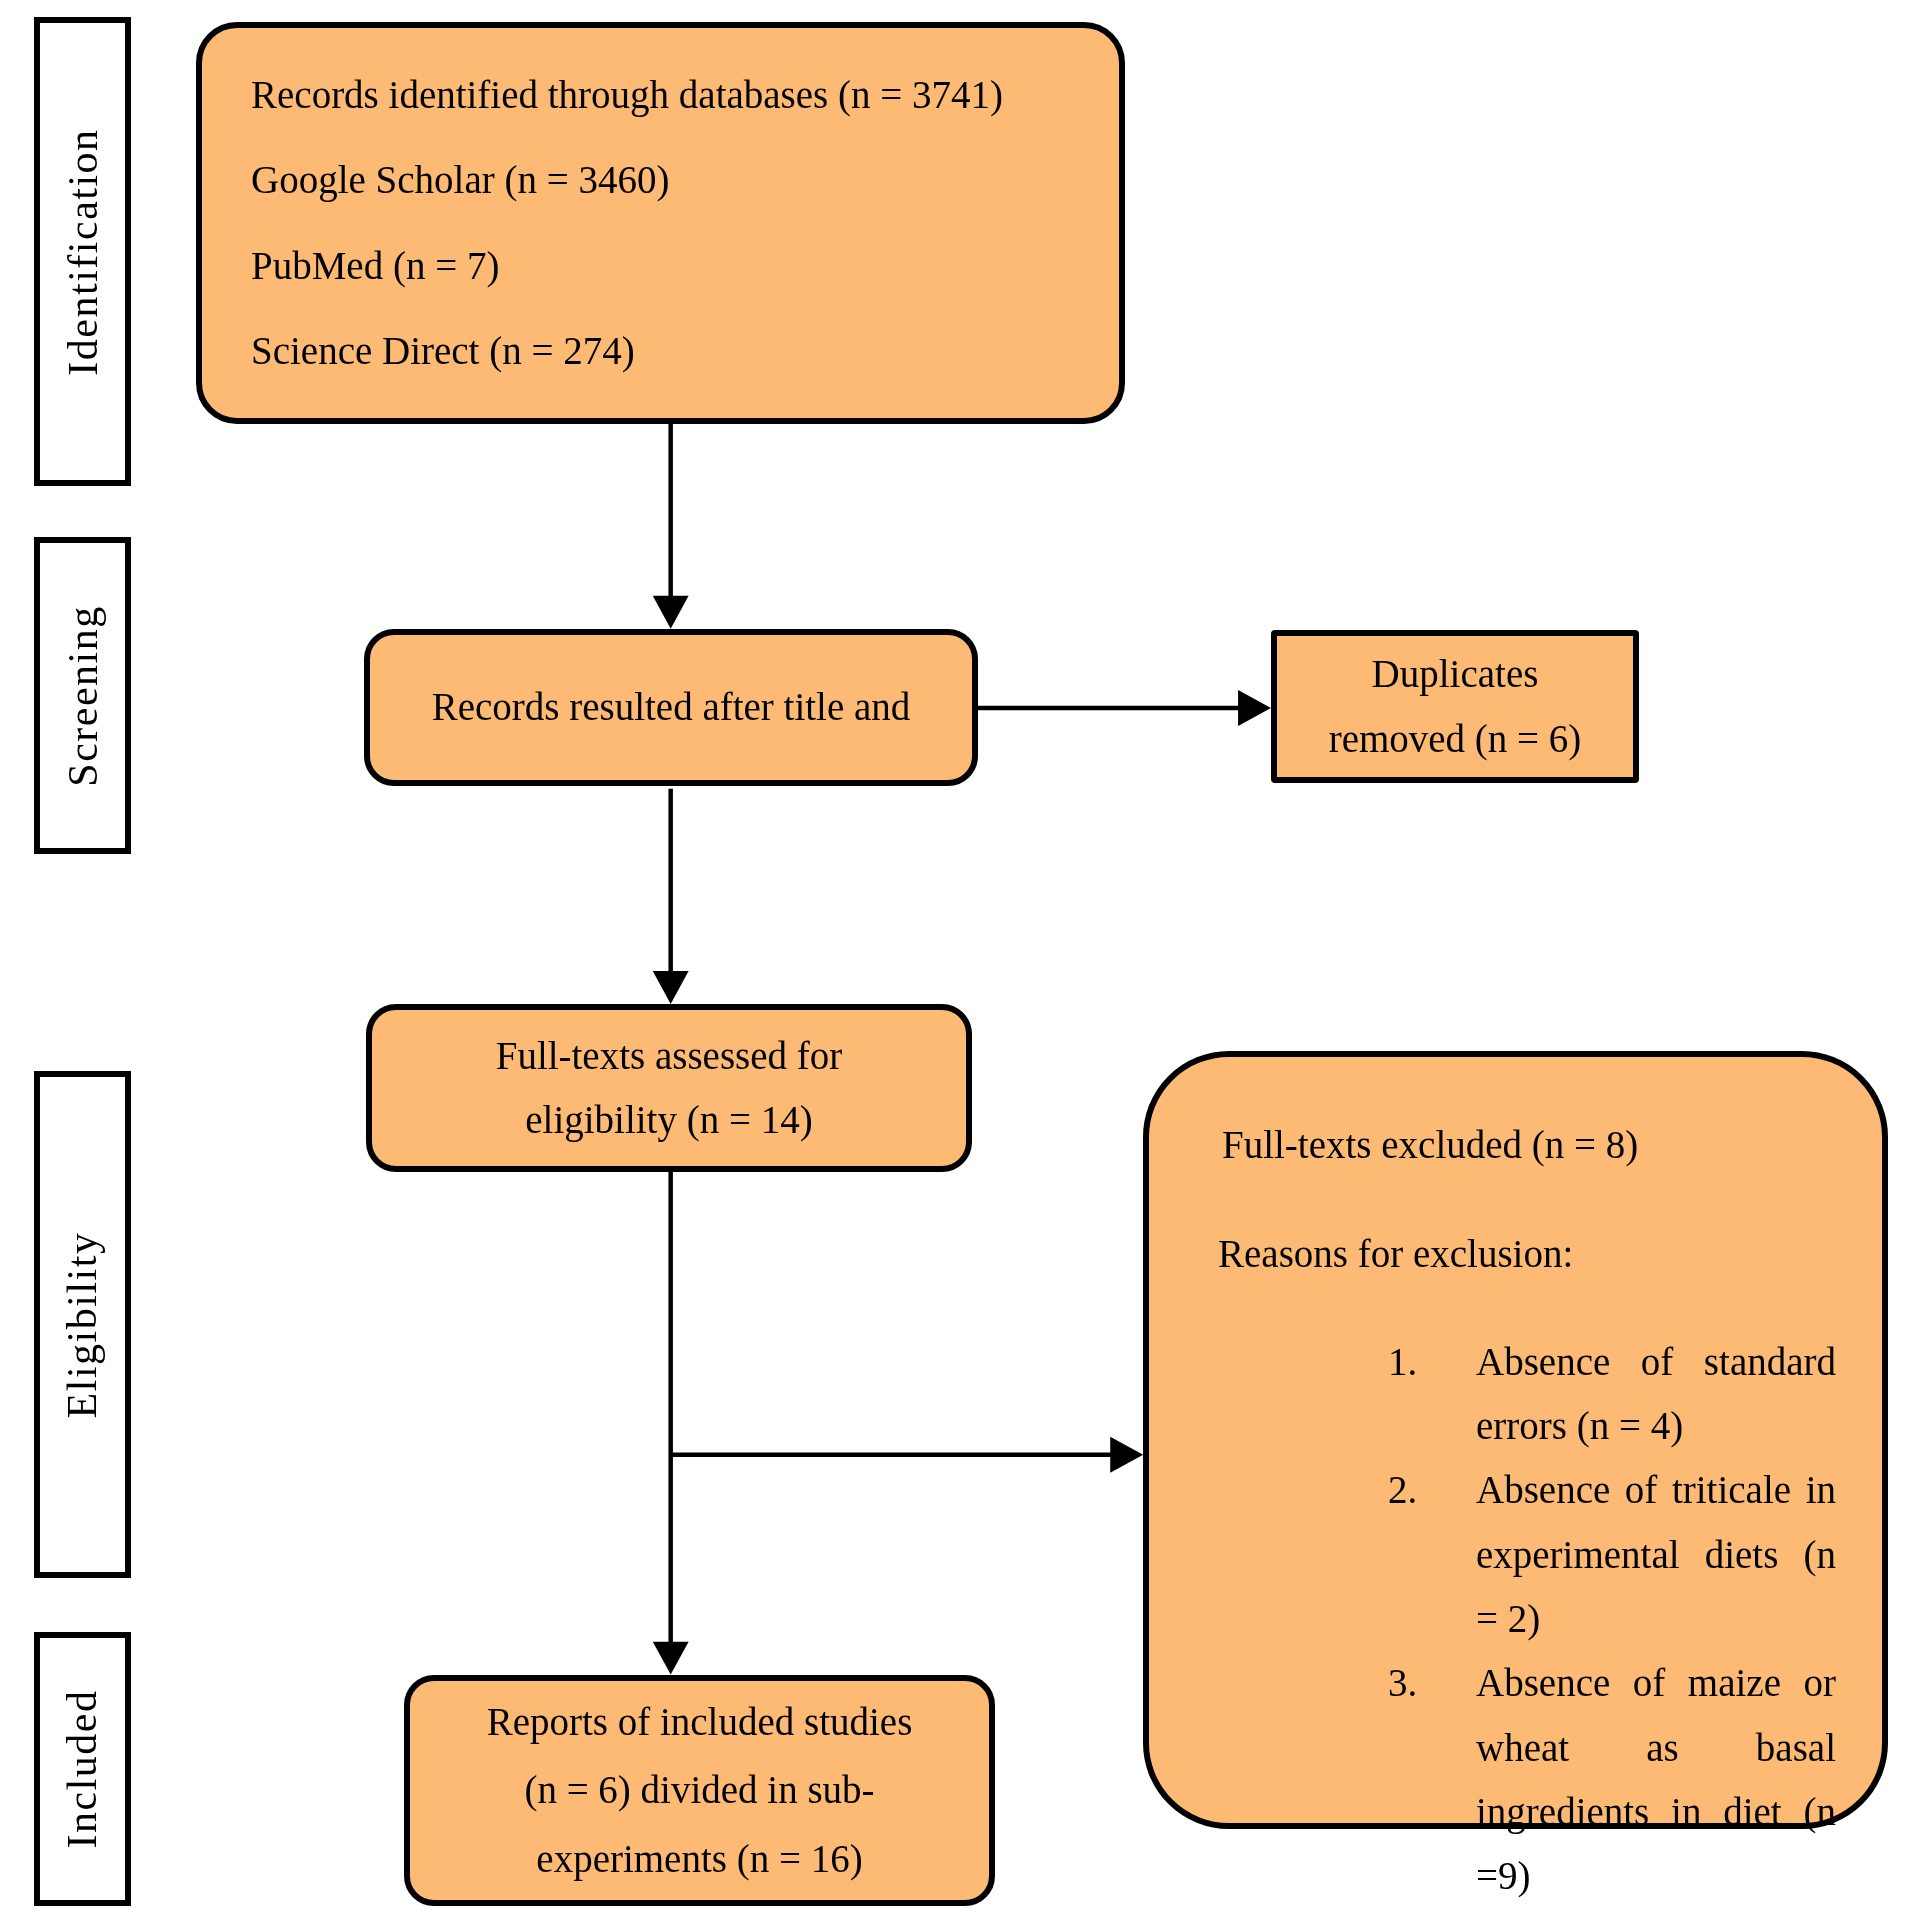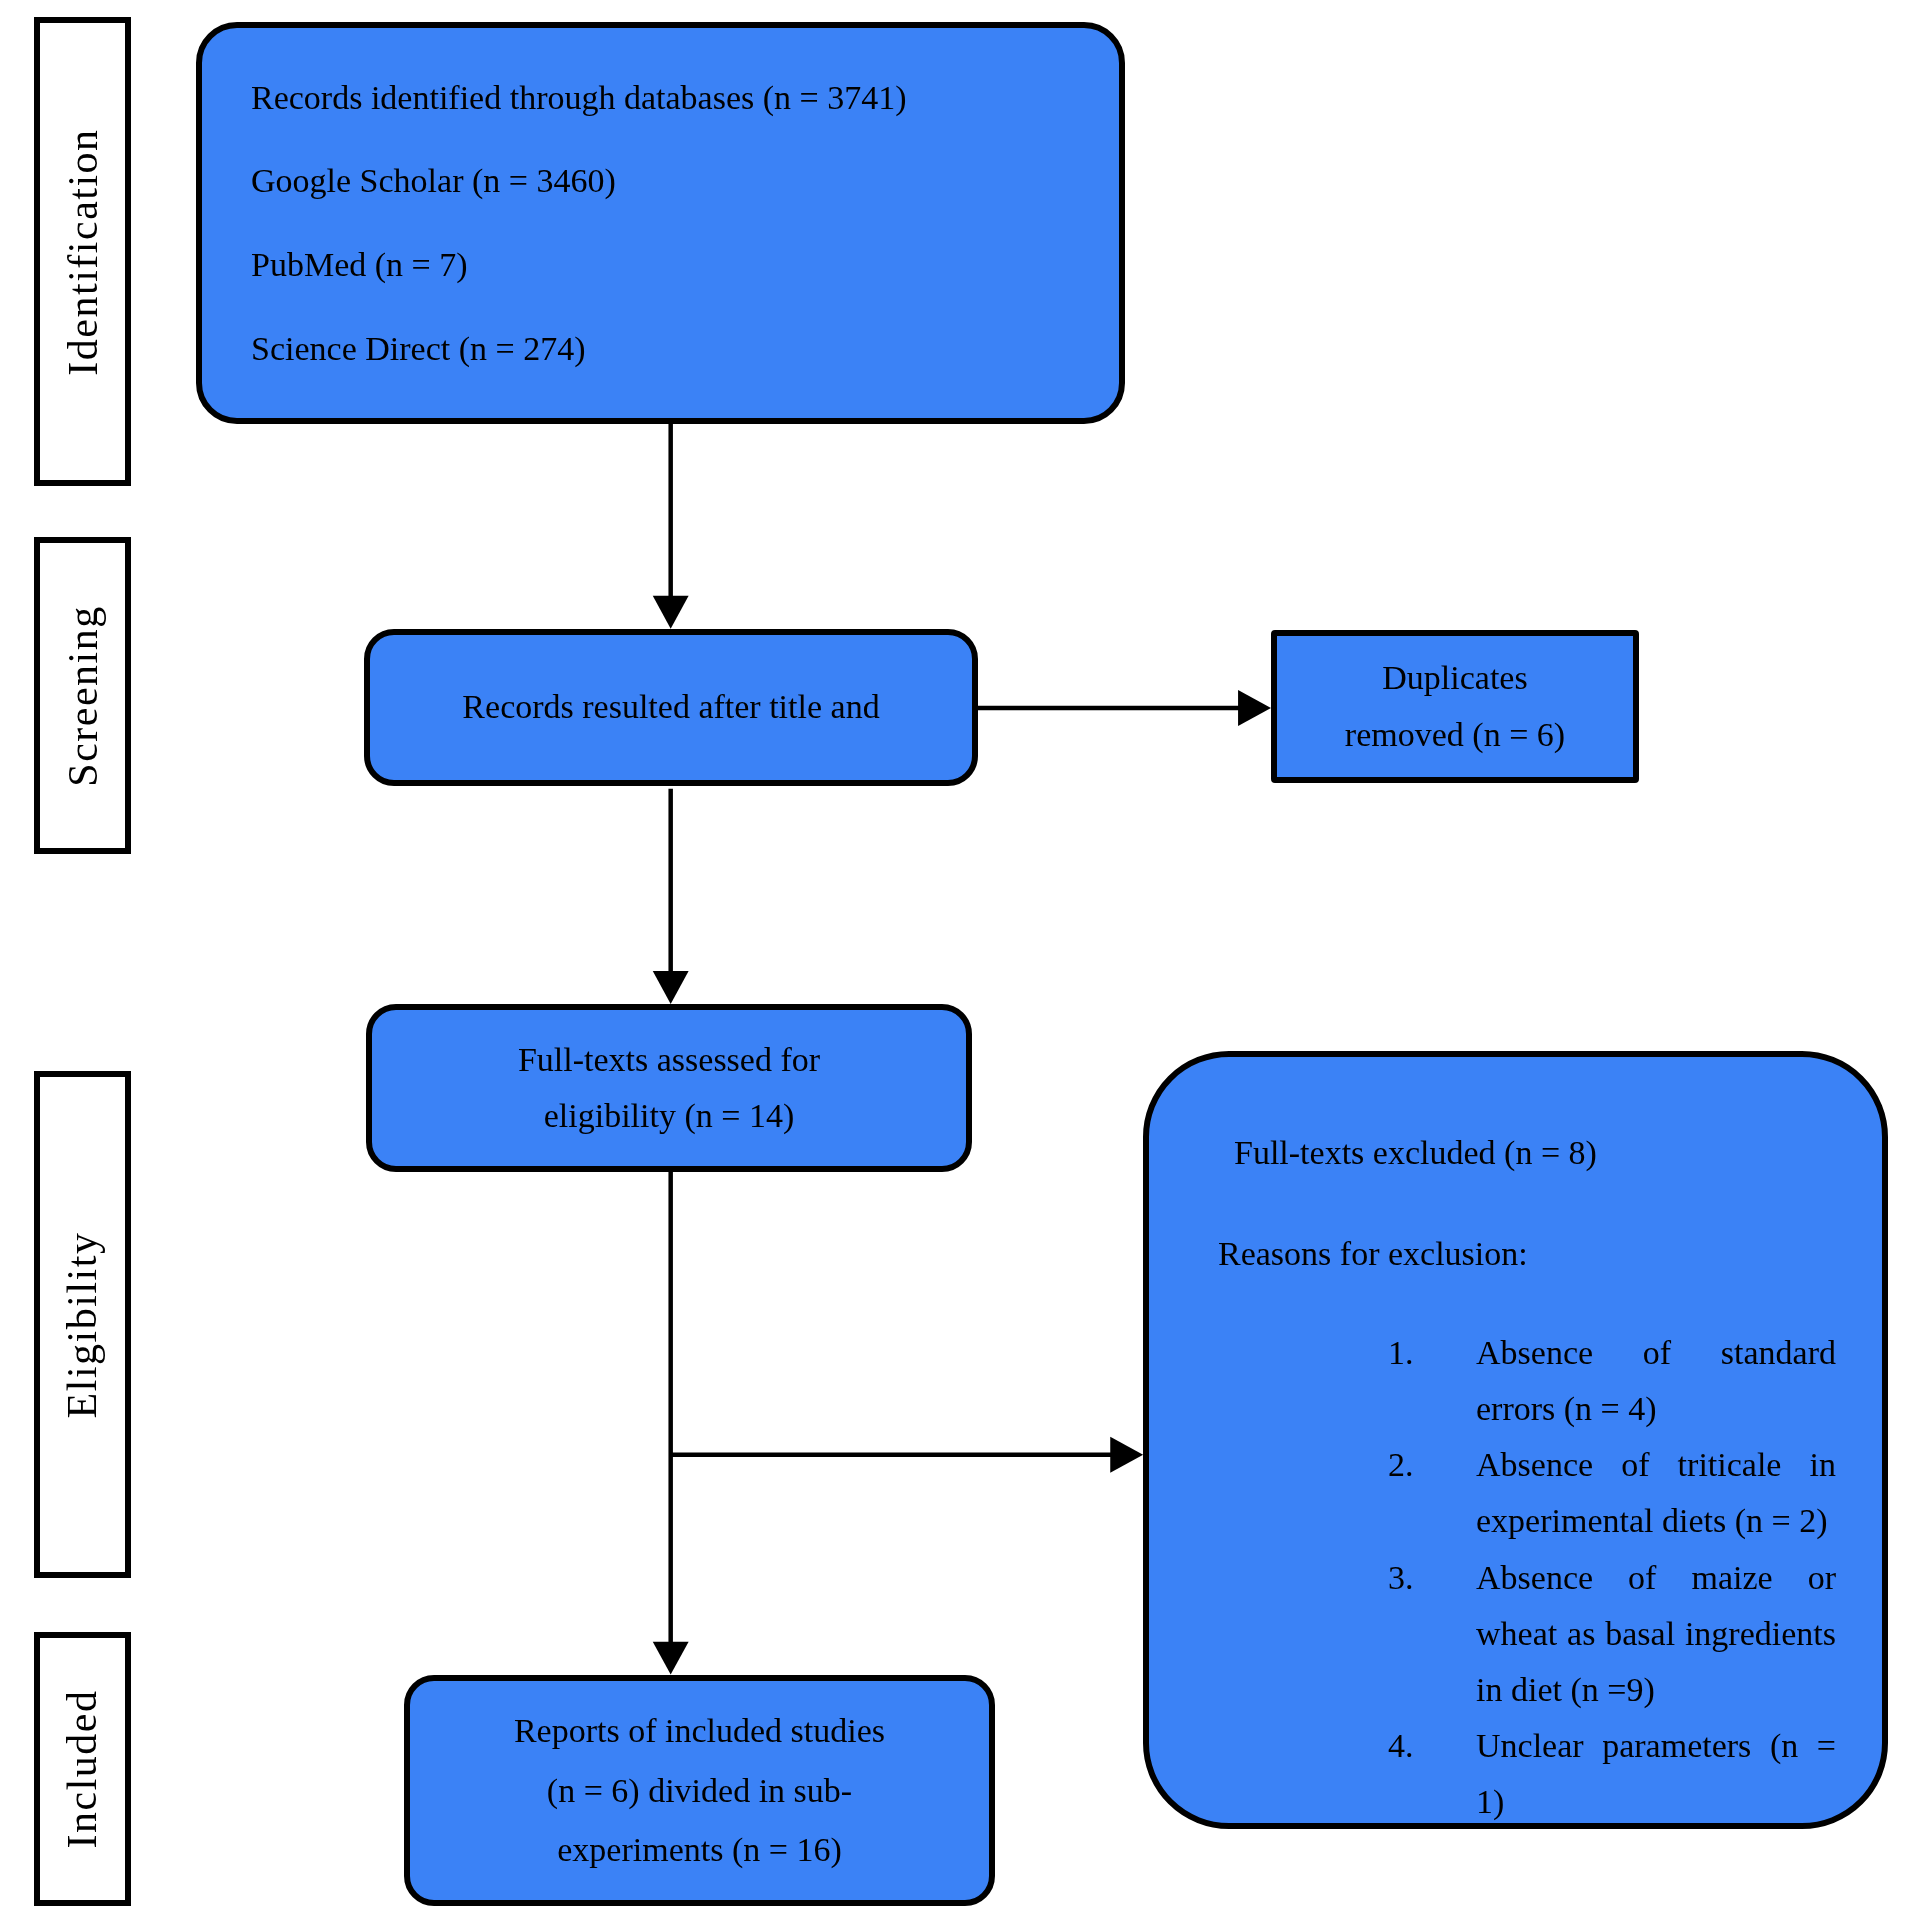--- a/index.html
+++ b/index.html
@@ -34,22 +34,22 @@
   #stage-identification { top: 17px;   height: 469px; }
   #stage-screening      { top: 537px;  height: 317px; }
   #stage-eligibility    { top: 1071px; height: 507px; }
   #stage-included       { top: 1632px; height: 274px; }
 
   
   .flow-box {
     position: absolute;
     border: 6px solid #000;
     box-sizing: border-box;
-    background: #3b82f6;
-    font-size: 34px;
+    background: #fdba74;
+    font-size: 39px;
     line-height: 1.65;
     z-index: 2;
   }
   .centered {
     display: flex;
     flex-direction: column;
     align-items: center;
     justify-content: center;
     text-align: center;
   }
@@ -82,21 +82,21 @@
     left: 404px; top: 1675px; width: 591px; height: 231px;
     border-radius: 30px;
     line-height: 1.75;
   }
 
   #box-excluded {
     left: 1143px; top: 1051px; width: 745px; height: 778px;
     border-radius: 86px;
     padding: 52px 46px 0 69px;
   }
-  #box-excluded .ex-title   { margin: 16px; }
+  #box-excluded .ex-title   { margin: 4px; }
   #box-excluded .ex-subtitle{ margin: 45px 0 0 0; }
   .reason-list { margin-top: 43px; margin-left: 170px; }
   .reason-item { display: flex; align-items: flex-start; }
   .reason-num  { flex: 0 0 88px; }
   .reason-text { flex: 1 1 auto; text-align: justify; }
 
   
   #arrow-layer {
     position: absolute;
     left: 0; top: 0;

